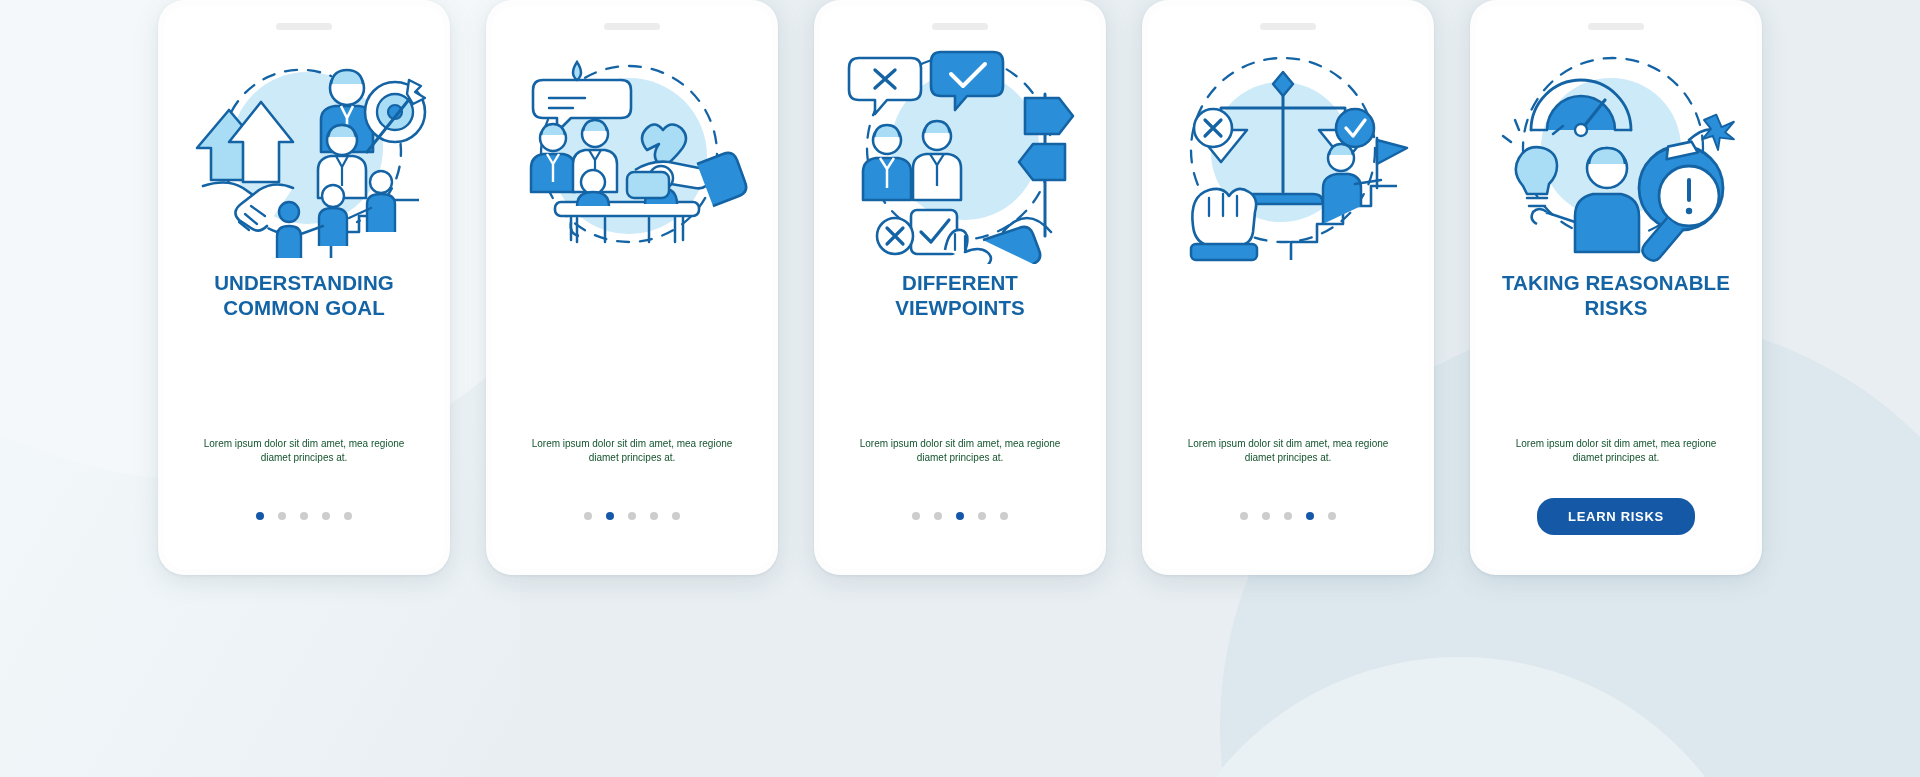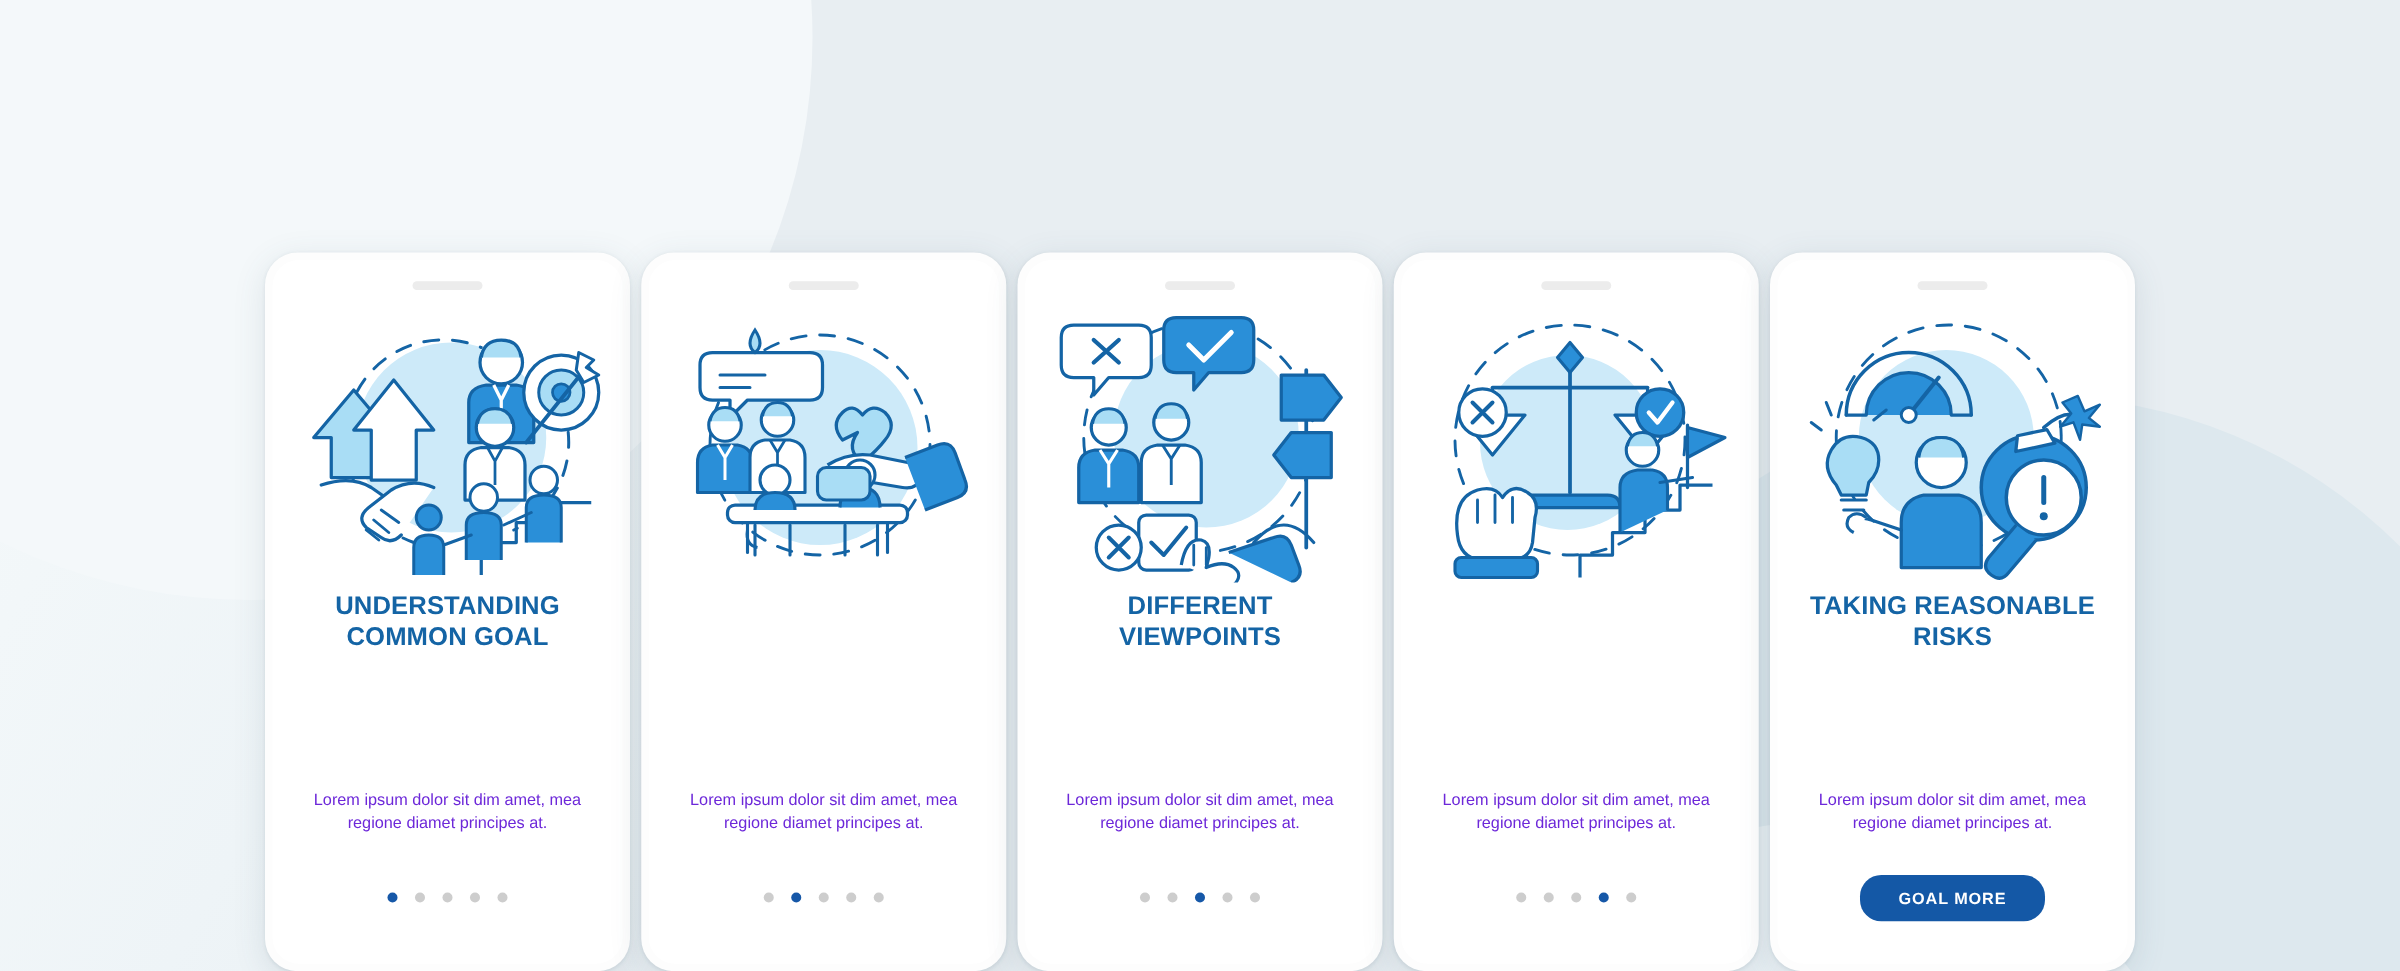--- a/index.html
+++ b/index.html
@@ -39,22 +39,22 @@
     position: absolute; left: 0; top: 0;
     width: 520px; height: 777px;
     background: linear-gradient(120deg,#f6fafb 0%, #eef4f7 60%, rgba(238,244,247,0) 100%);
   }
 
   
   .deck {
     position: relative;
     display: flex;
     justify-content: center;
-    align-items: flex-end;
-    gap: 9px;
+    align-items: flex-start;
+    gap: 36px;
     height: 777px;
     padding: 0 34px;
   }
 
   
   .phone {
     position: relative;
     width: 292px;
     height: 575px;
     background: #fdfdfd;
@@ -95,22 +95,22 @@
     font-size: 20.5px;
     font-weight: bold;
     line-height: 1.24;
     text-align: center;
     letter-spacing: .1px;
     padding: 0 14px;
     margin-top: 6px;
   }
   .title.tall { margin-top: -6px; }
   .body {
-    color: #6d28d9;
-    font-size: 13px;
+    color: #14532d;
+    font-size: 10px;
     line-height: 1.38;
     text-align: center;
     padding: 0 30px;
     margin-top: auto;
   }
 
   
   .footer {
     margin-top: 34px;
     margin-bottom: 36px;
@@ -383,17 +383,17 @@
 
  <circle cx="196" cy="160" r="30" fill="#fff" stroke="#1464a5" stroke-width="2.8"></circle>
  <path d="M196 144 L196 164" stroke="#1464a5" stroke-width="4" stroke-linecap="round"></path>
  <circle cx="196" cy="175" r="3.2" fill="#1464a5"></circle>
 
  <path d="M174 182 L152 208 Q146 216 154 222 Q162 228 168 220 L190 194" fill="#2a8fd8" stroke="#1464a5" stroke-width="2.6" stroke-linejoin="round"></path>
 </svg></div>
         <div class="title">TAKING REASONABLE<br>RISKS</div>
         <div class="body">Lorem ipsum dolor sit dim amet, mea regione diamet principes at.</div>
         <div class="footer">
-          <button class="learn-btn">GOAL MORE</button>
+          <button class="learn-btn">LEARN RISKS</button>
         </div>
       </div>
     </div>
   </div>
 
 </body></html>

